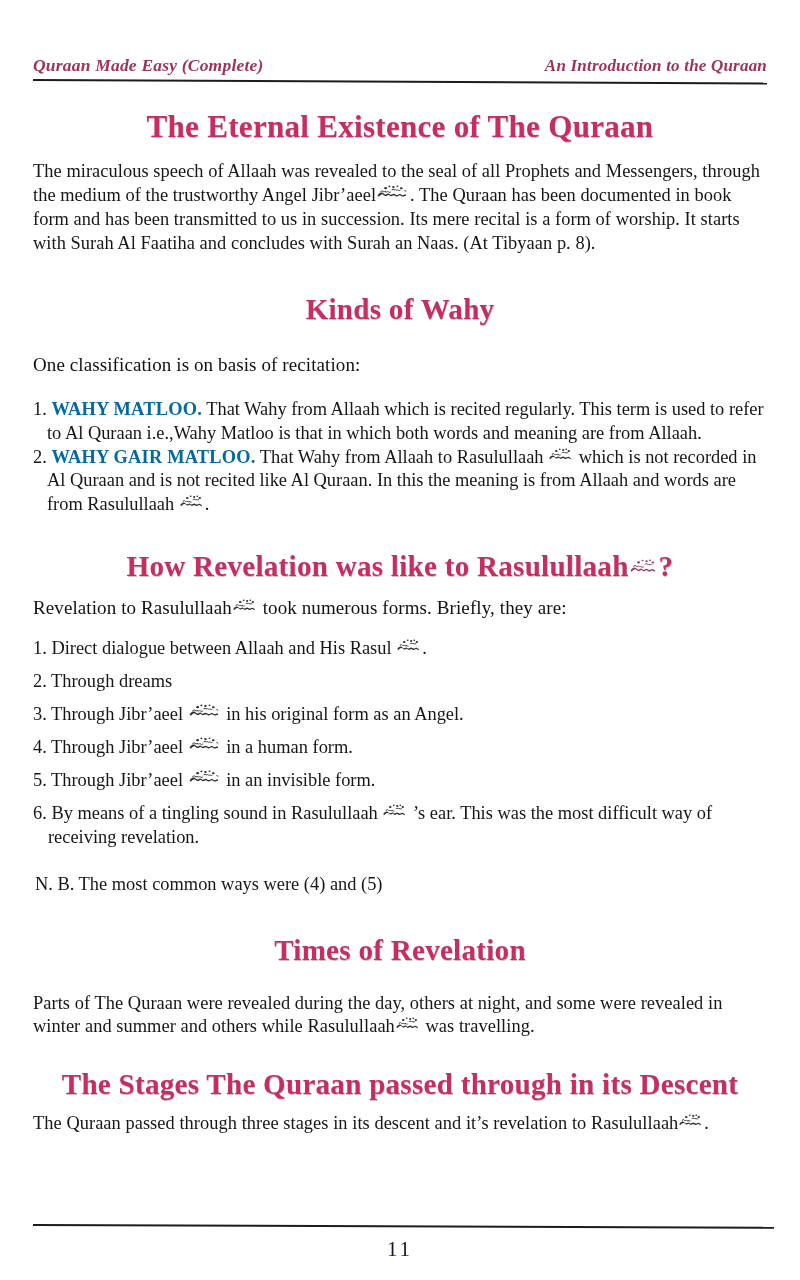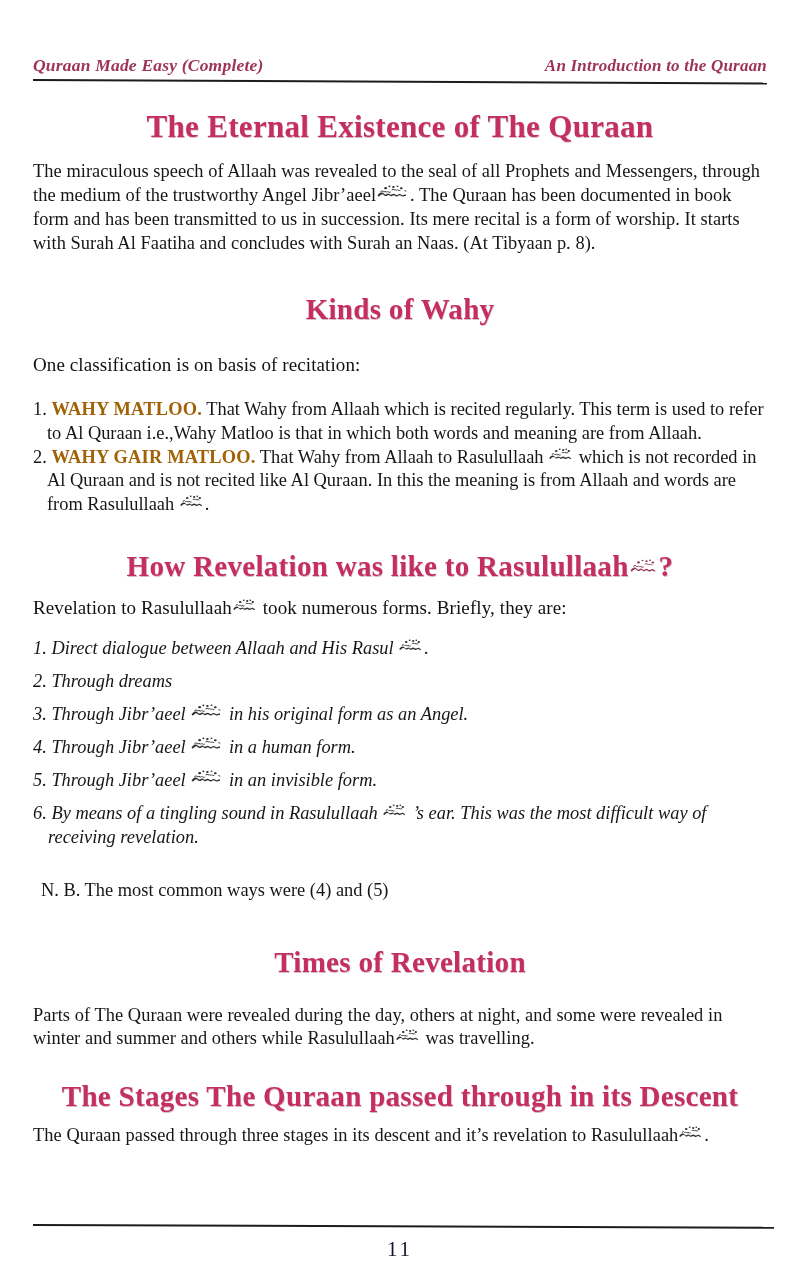--- a/index.html
+++ b/index.html
@@ -126,46 +126,45 @@
   .wahy-item {
     font-family: "Liberation Serif", "DejaVu Serif", serif;
     font-size: 18.4px;
     line-height: 1.30;
     color: #161616;
     padding-left: 14px;
     text-indent: -14px;
   }
   .wahy-item .term {
     font-weight: bold;
-    color: #a16207;
+    color: #0369a1;
     letter-spacing: 0.2px;
   }
   .wahy-item .num { color: #161616; }
 
   
   .forms-list {
     padding-top: 18px;
-    font-style: italic;
   }
   .form-item {
     font-family: "Liberation Serif", "DejaVu Serif", serif;
     font-size: 18.4px;
     line-height: 1.30;
     color: #161616;
     margin-bottom: 9px;
     padding-left: 15px;
     text-indent: -15px;
   }
   .form-item.wrap { margin-bottom: 0; }
 
   p.nb {
     font-family: "Liberation Serif", "DejaVu Serif", serif;
     font-size: 18.4px;
     color: #161616;
-    margin: 8px;
+    margin: 2px;
     padding-top: 22px;
   }
 
   
   .salawat {
     display: inline-block;
     position: relative;
     vertical-align: baseline;
     font-family: "DejaVu Sans", sans-serif;
     font-size: 13px;

